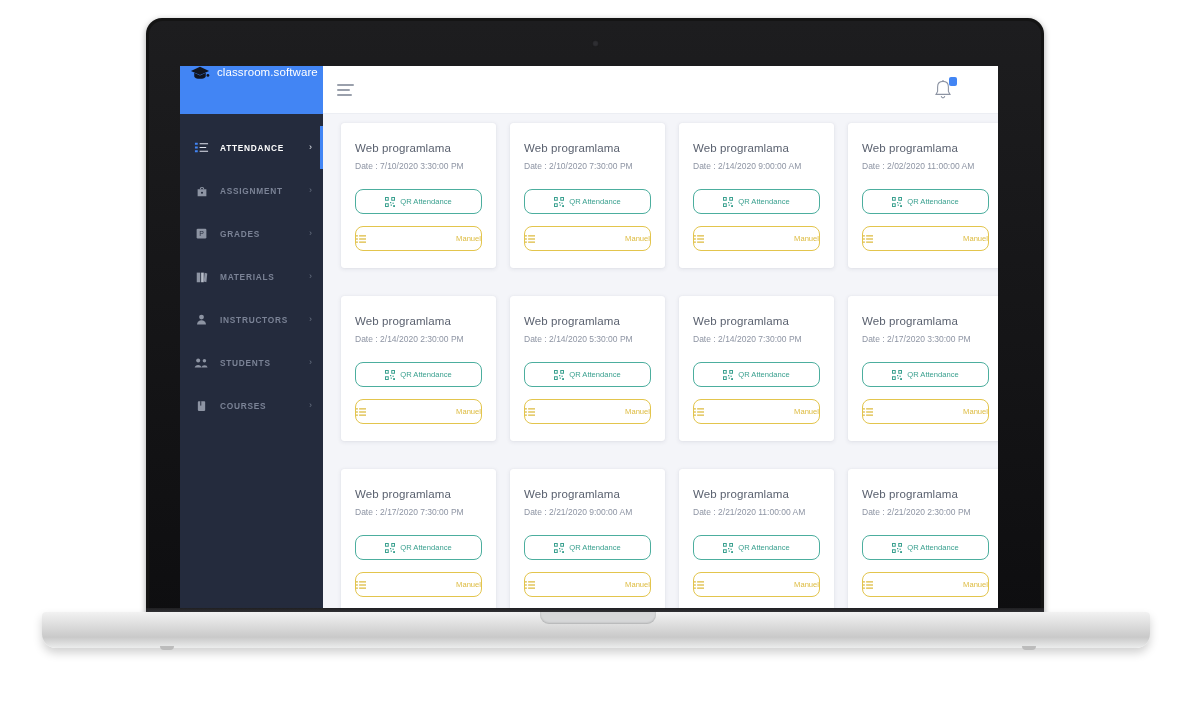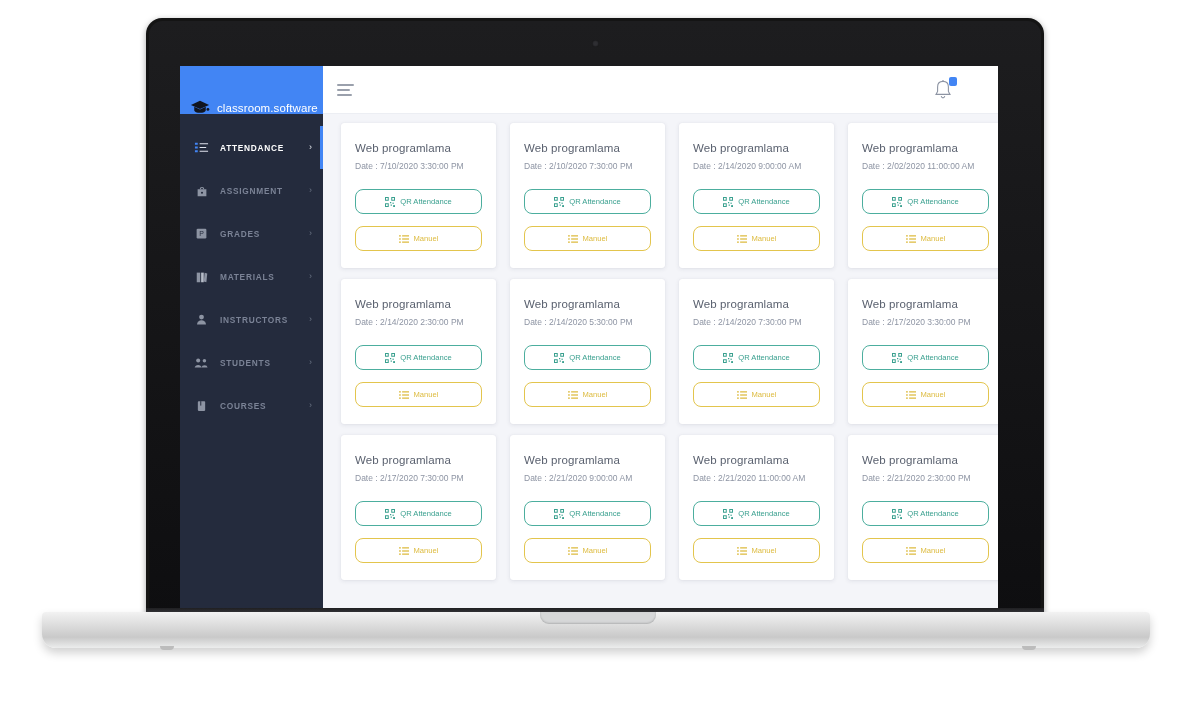--- a/index.html
+++ b/index.html
@@ -60,21 +60,21 @@
     background:#bcbcbc;
   }
   .base-foot-l { left:160px; } .base-foot-r { left:1022px; }
 
   
   .app { position:relative; width:818px; height:548px; background:#f4f5f9; }
 
   .topbar { position:absolute; left:0; top:0; width:818px; height:48px; display:flex; }
   .brand {
     width:143px; height:48px; background:#4285f4;
-    display:flex; align-items:flex-end; gap:7px; padding-left:10px;
+    display:flex; align-items:flex-start; gap:7px; padding-left:10px;
   }
   .brand-text { color:#fff; font-size:11.5px; letter-spacing:.1px; white-space:nowrap; }
   .cap-icon { width:20px; height:14px; flex:none; }
 
   .topbar-right {
     flex:1; background:#ffffff; display:flex; align-items:center;
     padding-left:14px; padding-right:16px;
     border-bottom:1px solid #eceef3;
   }
   .hamburger { width:17px; height:12px; cursor:pointer; display:flex; flex-direction:column; justify-content:space-between; }
@@ -124,35 +124,35 @@
   .nav-item.active::after {
     content:""; position:absolute; right:0; top:0; width:3px; height:43px; background:#4285f4;
   }
   .nav-sep { height:12px; }
 
   
   .content {
     position:absolute; left:143px; top:48px; width:675px; height:500px;
     background:#f4f5f9; overflow:hidden; padding:9px 0 0 18px;
   }
-  .grid { display:flex; flex-wrap:wrap; gap:11px 14px; width:720px; }
+  .grid { display:flex; flex-wrap:wrap; gap:28px 14px; width:720px; }
   .card {
     width:155px; background:#ffffff; border-radius:3px;
     box-shadow:0 1px 4px rgba(40,50,80,.10), 0 0 1px rgba(40,50,80,.10);
     padding:19px 14px 17px 14px;
   }
   .card-title { font-size:11.5px; color:#5a616f; margin-bottom:7px; letter-spacing:.1px; }
   .card-date { font-size:8.5px; color:#8d94a3; line-height:1.35; margin-bottom:16px; min-height:12px; }
   .btn {
     display:flex; align-items:center; justify-content:center; gap:5px;
     height:25px; border-radius:8px; font-size:7.6px; background:#fff;
     cursor:pointer; white-space:nowrap;
   }
   .btn-qr { border:1px solid #4cae9e; color:#3aa08f; margin-bottom:12px; }
-  .btn-manual { border:1px solid #e3c54d; color:#ddbb3f; }
+  .btn-manual { border:1px solid #e3c54d; color:#ddbb3f;justify-content:space-between; }
   .ic { width:10px; height:10px; flex:none; display:block; }
 </style>
 </head>
 <body>
 
 <div class="stage">
 
   <div class="laptop-lid">
     <div class="lid-inner"></div>
     <div class="webcam"></div>

